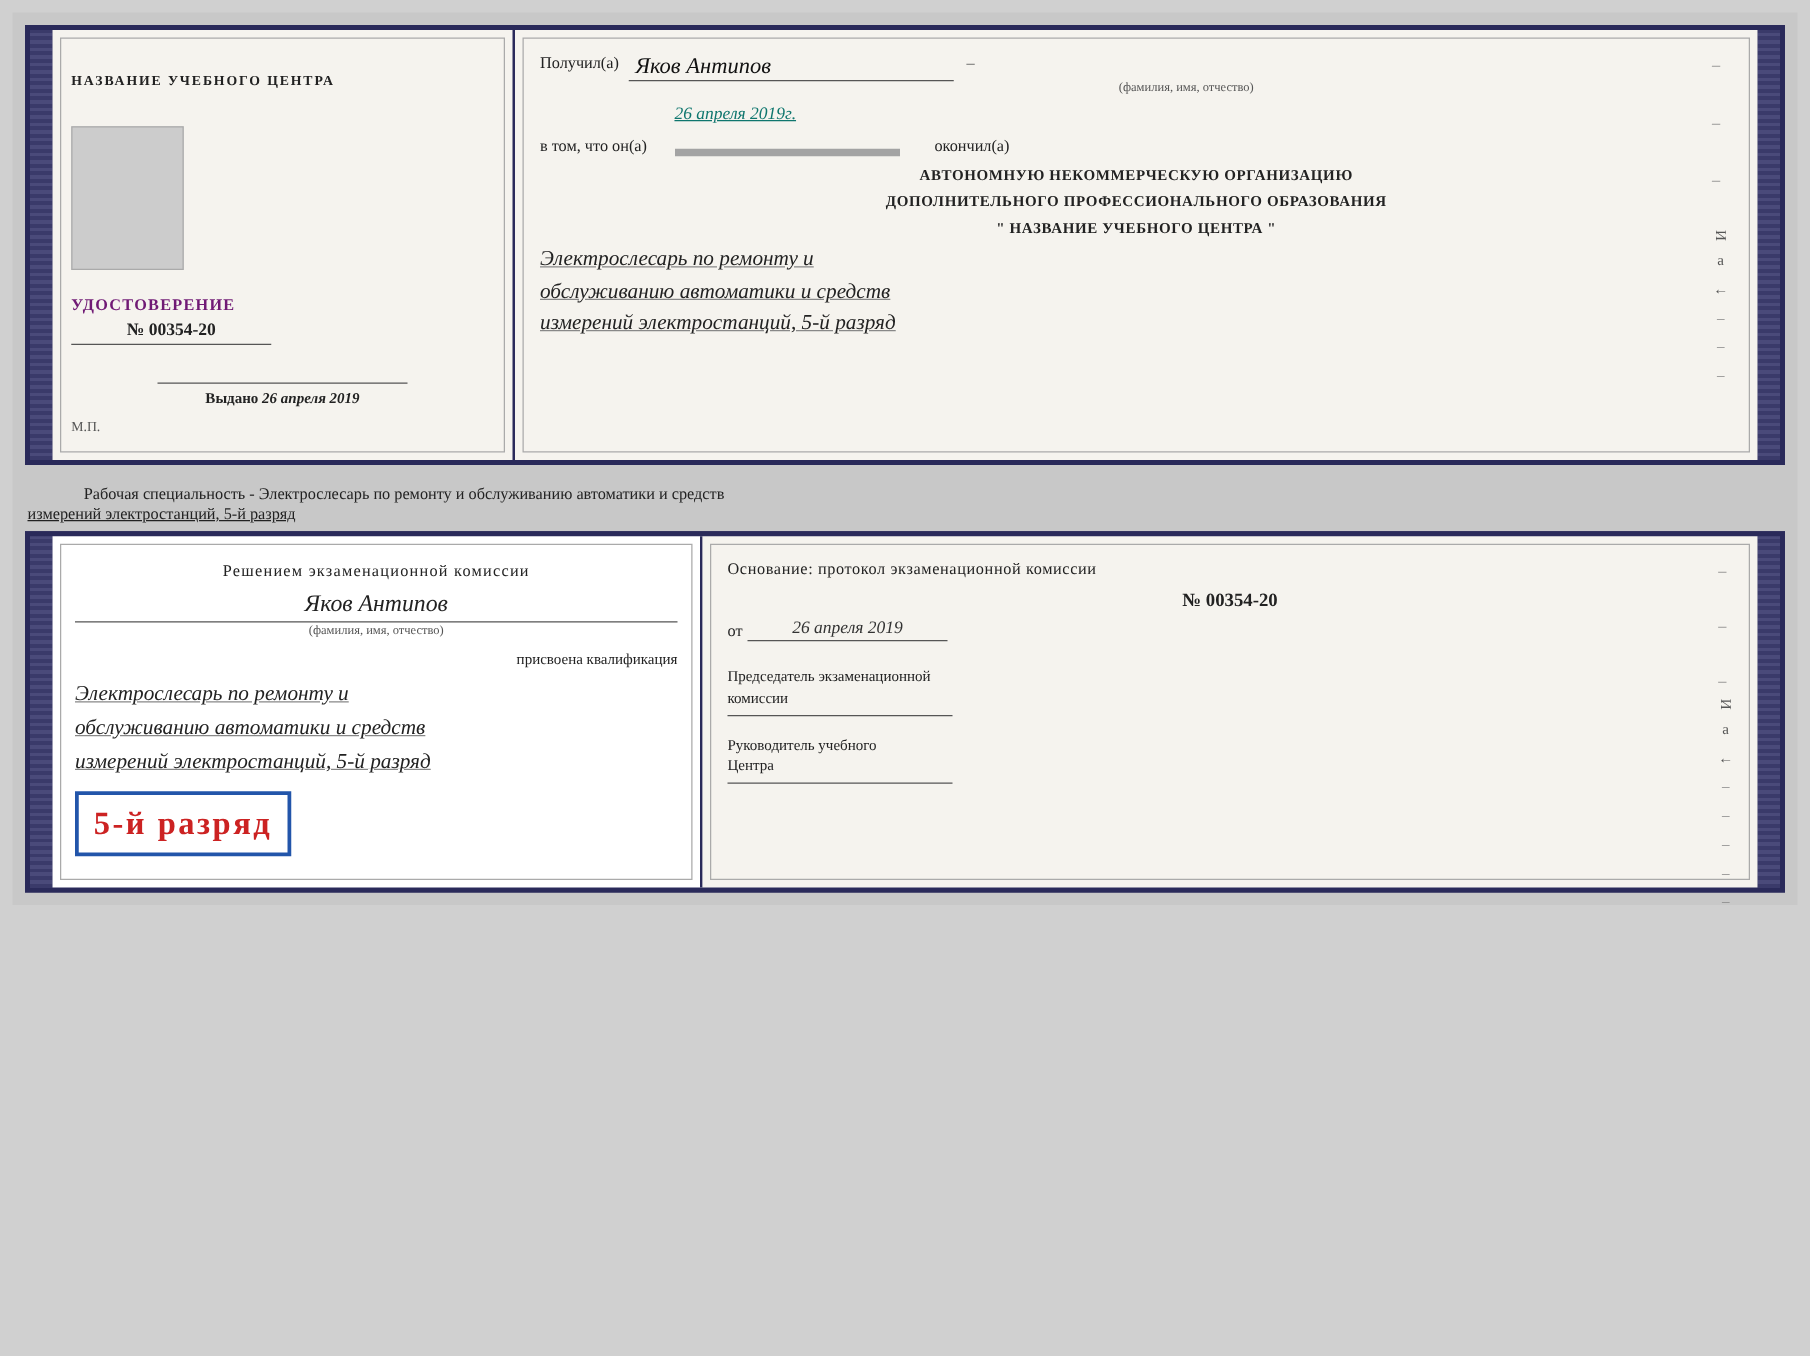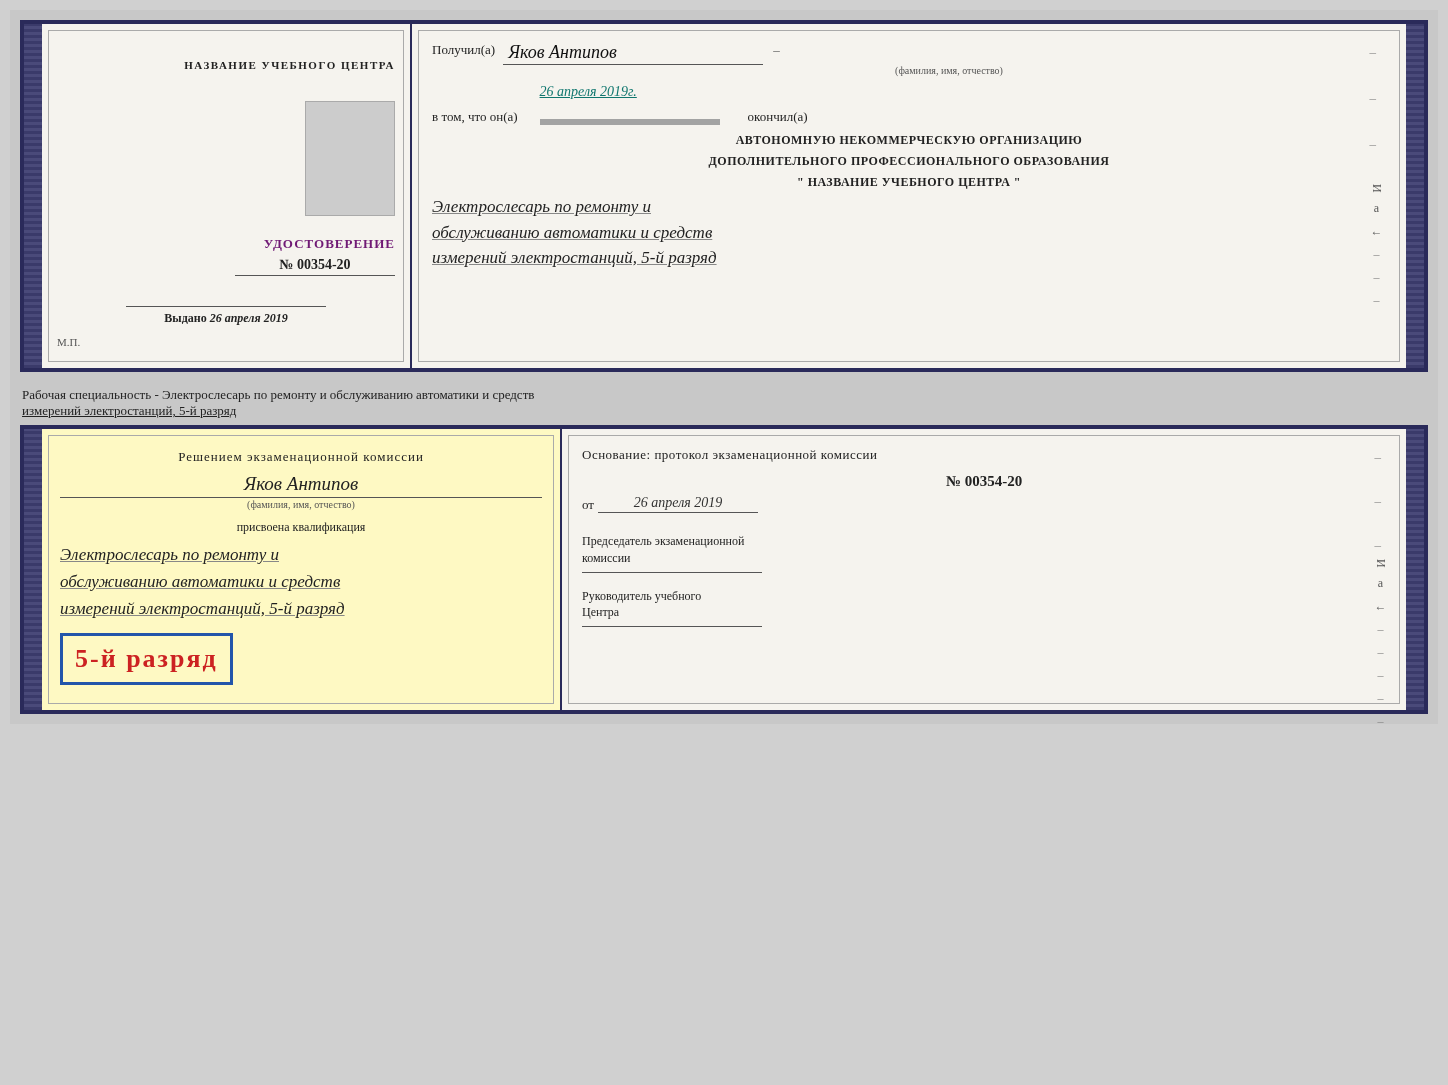--- a/index.html
+++ b/index.html
@@ -38,21 +38,21 @@
     }
 
     .doc-top-left {
       background: #f5f3ee;
       width: 370px;
       flex-shrink: 0;
       padding: 20px 15px;
       border-right: 2px solid #2a2a5a;
       display: flex;
       flex-direction: column;
-      align-items: flex-end;
+      align-items: flex-start;
       position: relative;
     }
 
     .doc-top-right {
       background: #f5f3ee;
       flex: 1;
       padding: 18px 20px 10px 20px;
       position: relative;
     }
 
@@ -201,21 +201,21 @@
         0deg,
         #3a3a6a 0px,
         #3a3a6a 3px,
         #4a4a7a 3px,
         #4a4a7a 6px
       );
       flex-shrink: 0;
     }
 
     .doc-bottom-left {
-      background: #fef9c3;
+      background: #ffffff;
       width: 520px;
       flex-shrink: 0;
       padding: 20px 18px;
       border-right: 2px solid #2a2a5a;
       position: relative;
     }
 
     .doc-bottom-right {
       background: #f5f3ee;
       flex: 1;
@@ -262,21 +262,21 @@
     .bottom-subtext {
       font-size: 10px;
       color: #555;
       text-align: center;
       margin-bottom: 10px;
     }
 
     .bottom-assigned {
       font-size: 12px;
       color: #222;
-      text-align: center;
+      text-align: right;
       margin-bottom: 6px;
     }
 
     .bottom-profession-handwriting {
       font-family: 'Segoe UI', cursive;
       font-size: 17px;
       color: #222;
       font-style: italic;
       line-height: 1.6;
       text-decoration: underline;
@@ -412,21 +412,21 @@
         <span style="font-size: 12px; color: #888;">–</span>
         <span style="font-size: 12px; color: #888;">–</span>
         <span style="font-size: 12px; color: #888;">–</span>
       </div>
     </div>
 
     <div class="doc-top-right-spine"></div>
   </div>
 
   <div style="margin: 6px 2px;">
-    <div style="font-size: 13px; color: #222;">Рабочая специальность - Электрослесарь по ремонту и обслуживанию автоматики и средств</div>
+    <div style="font-size: 13px; color: #222; margin-left: 45px;">Рабочая специальность - Электрослесарь по ремонту и обслуживанию автоматики и средств</div>
     <div style="text-decoration: underline; font-size: 13px; color: #222;">измерений электростанций, 5-й разряд</div>
   </div>
 
   <div class="doc-bottom">
     <div class="doc-bottom-spine"></div>
 
     <div class="doc-bottom-left">
       <div class="bottom-decision">Решением экзаменационной комиссии</div>
       <div class="bottom-name-handwriting">Яков Антипов</div>
       <div class="bottom-subtext">(фамилия, имя, отчество)</div>

